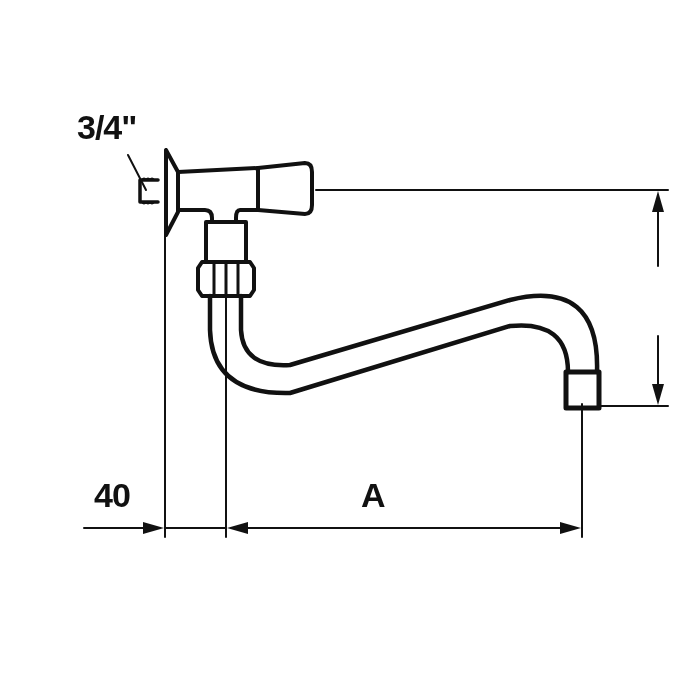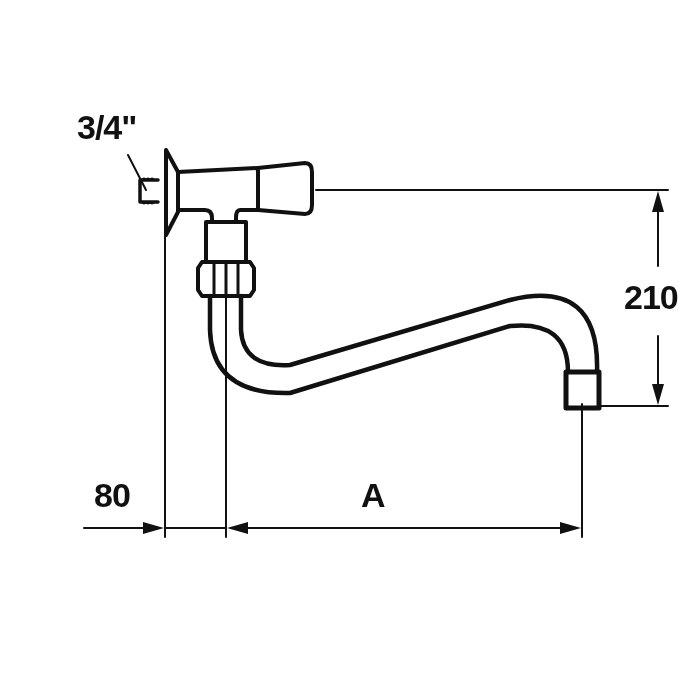--- a/index.html
+++ b/index.html
@@ -64,16 +64,15 @@
     <g fill="#111" stroke="none">
       <polygon points="658,191 652,212 664,212"></polygon>
       <polygon points="658,405 652,384 664,384"></polygon>
       <polygon points="164,528 143,522 143,534"></polygon>
       <polygon points="227,528 248,522 248,534"></polygon>
       <polygon points="581,528 560,522 560,534"></polygon>
     </g>
   </svg>
 
   <div class="dim-label" style="left:77px; top:108px; font-size:34px;">3/4"</div>
-  <div class="dim-label" style="left:624px; top:278px; font-size:34px;">210</div>
-  <div class="dim-label" style="left:94px; top:476px; font-size:34px;">80</div>
+  <div class="dim-label" style="left:94px; top:476px; font-size:34px;">40</div>
   <div class="dim-label" style="left:361px; top:476px; font-size:34px;">A</div>
 </div>
 
 </body></html>

